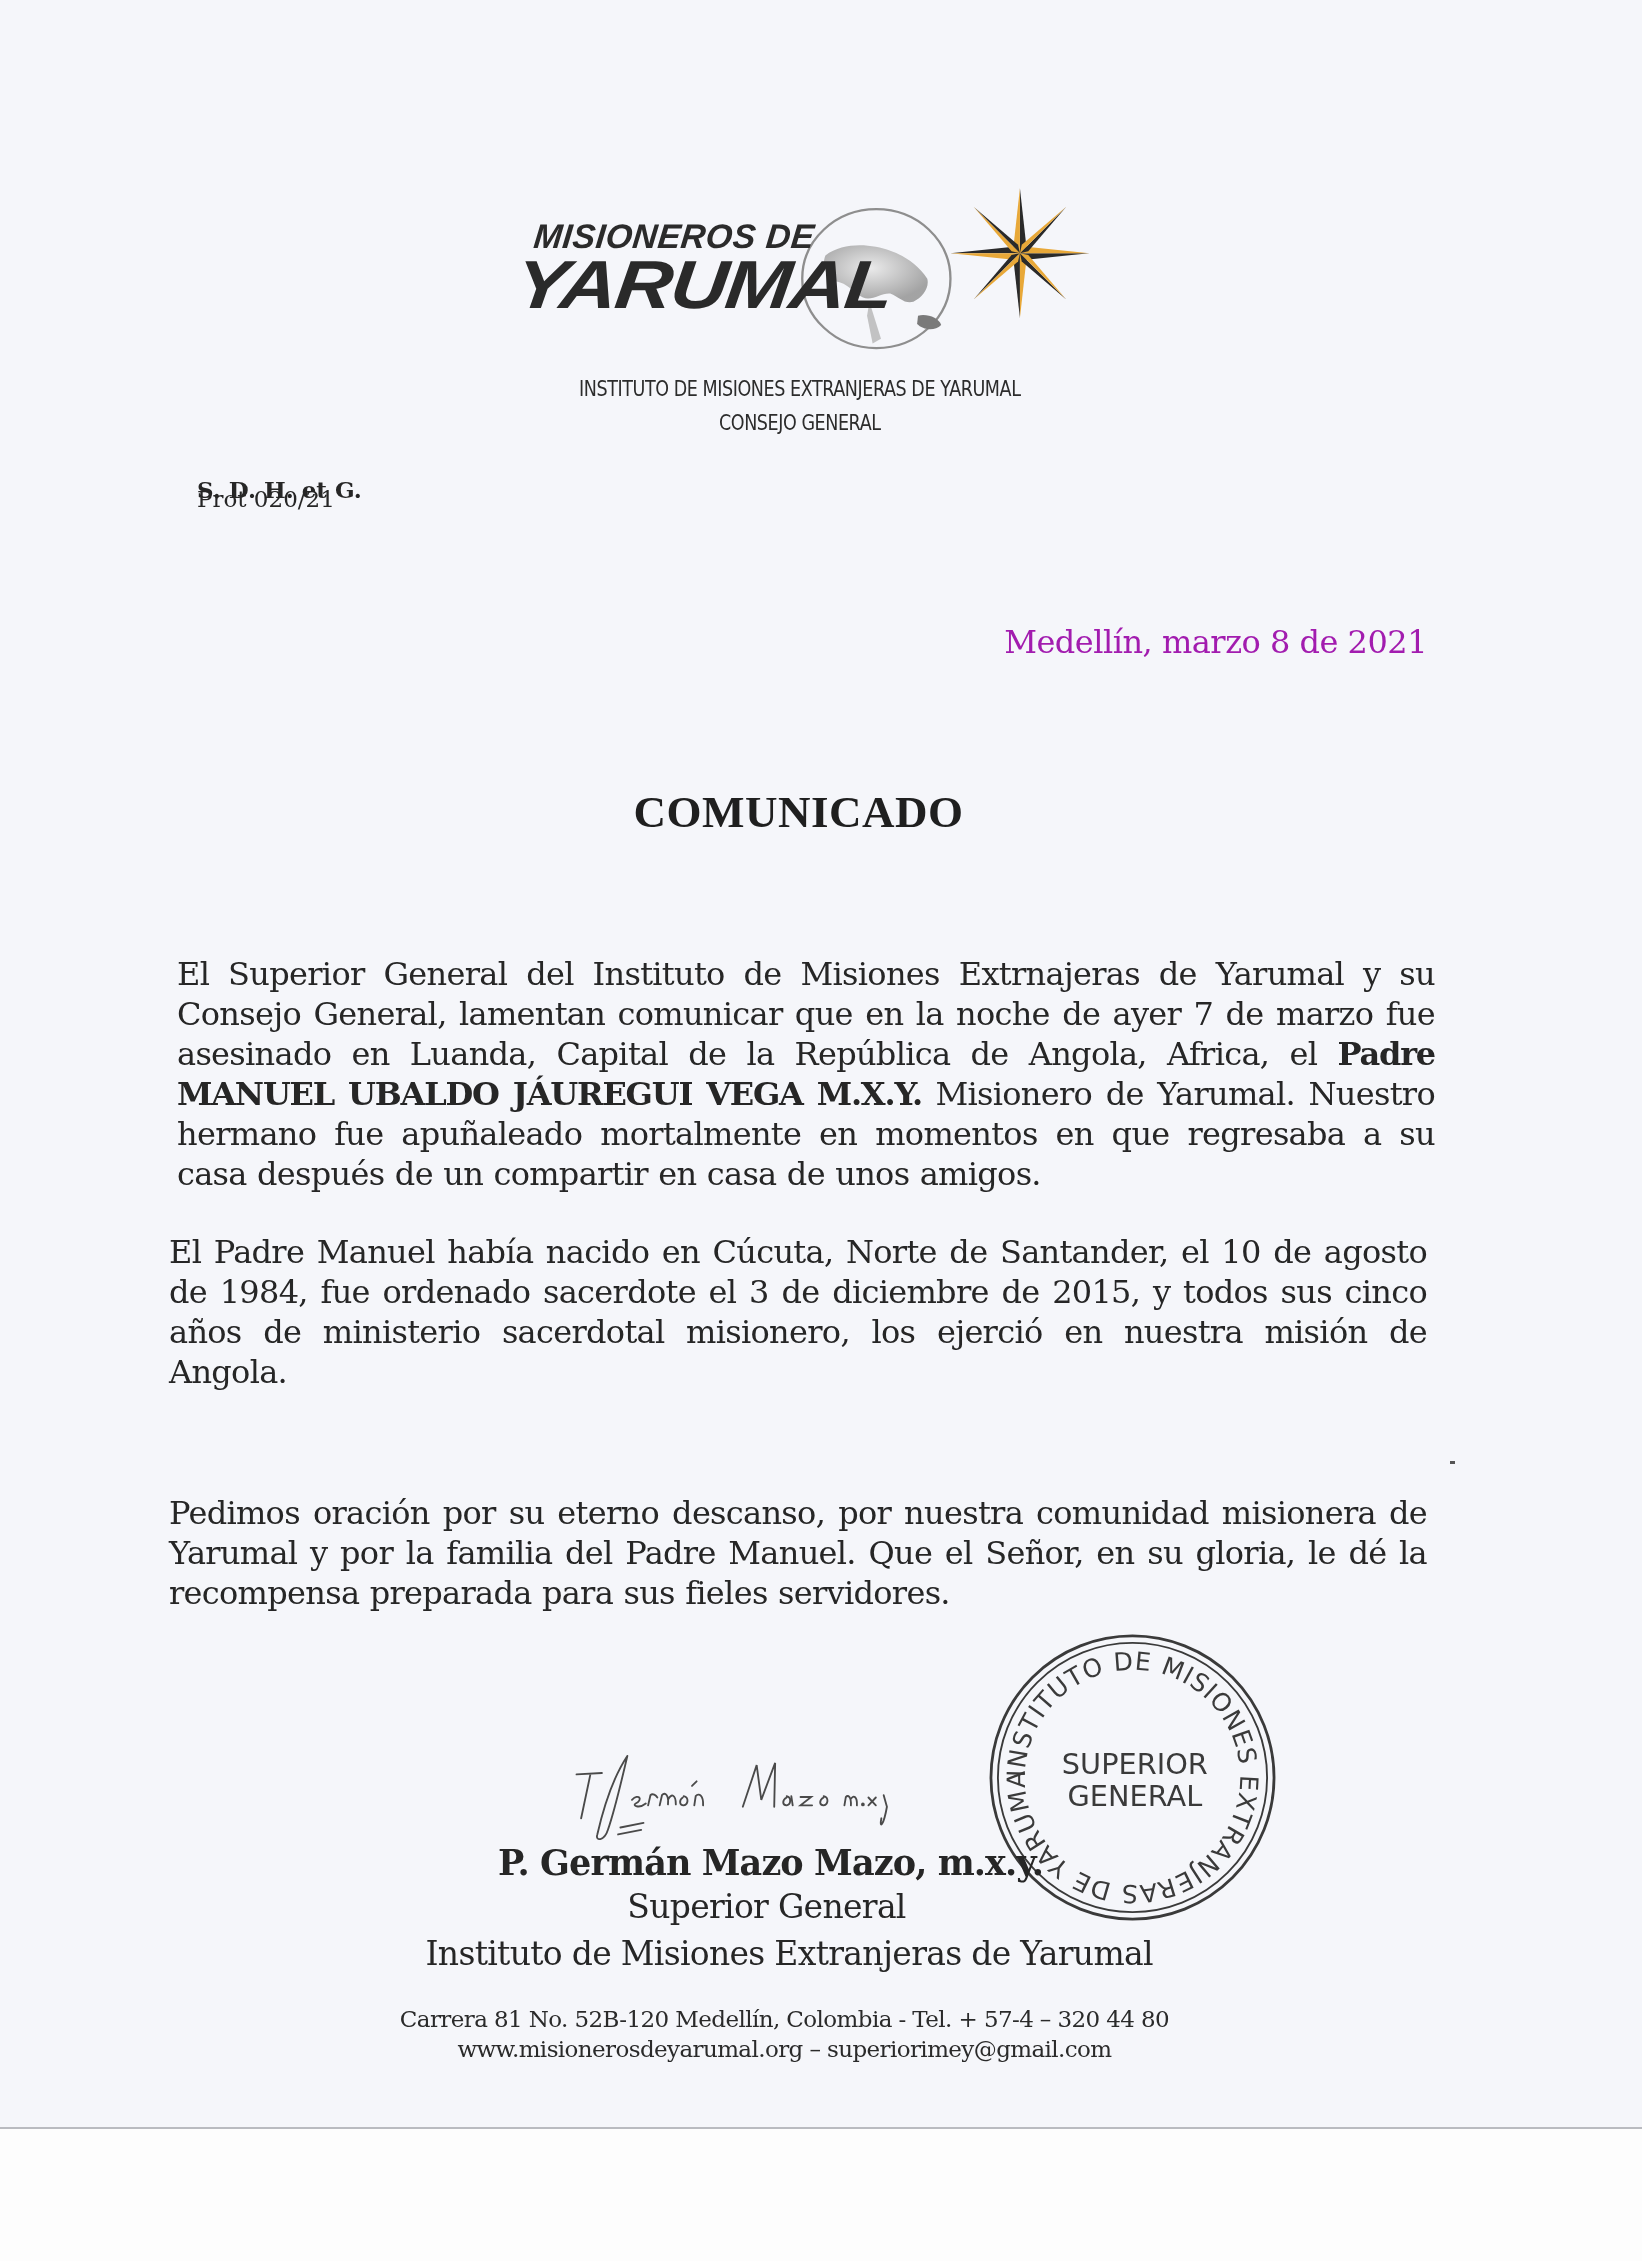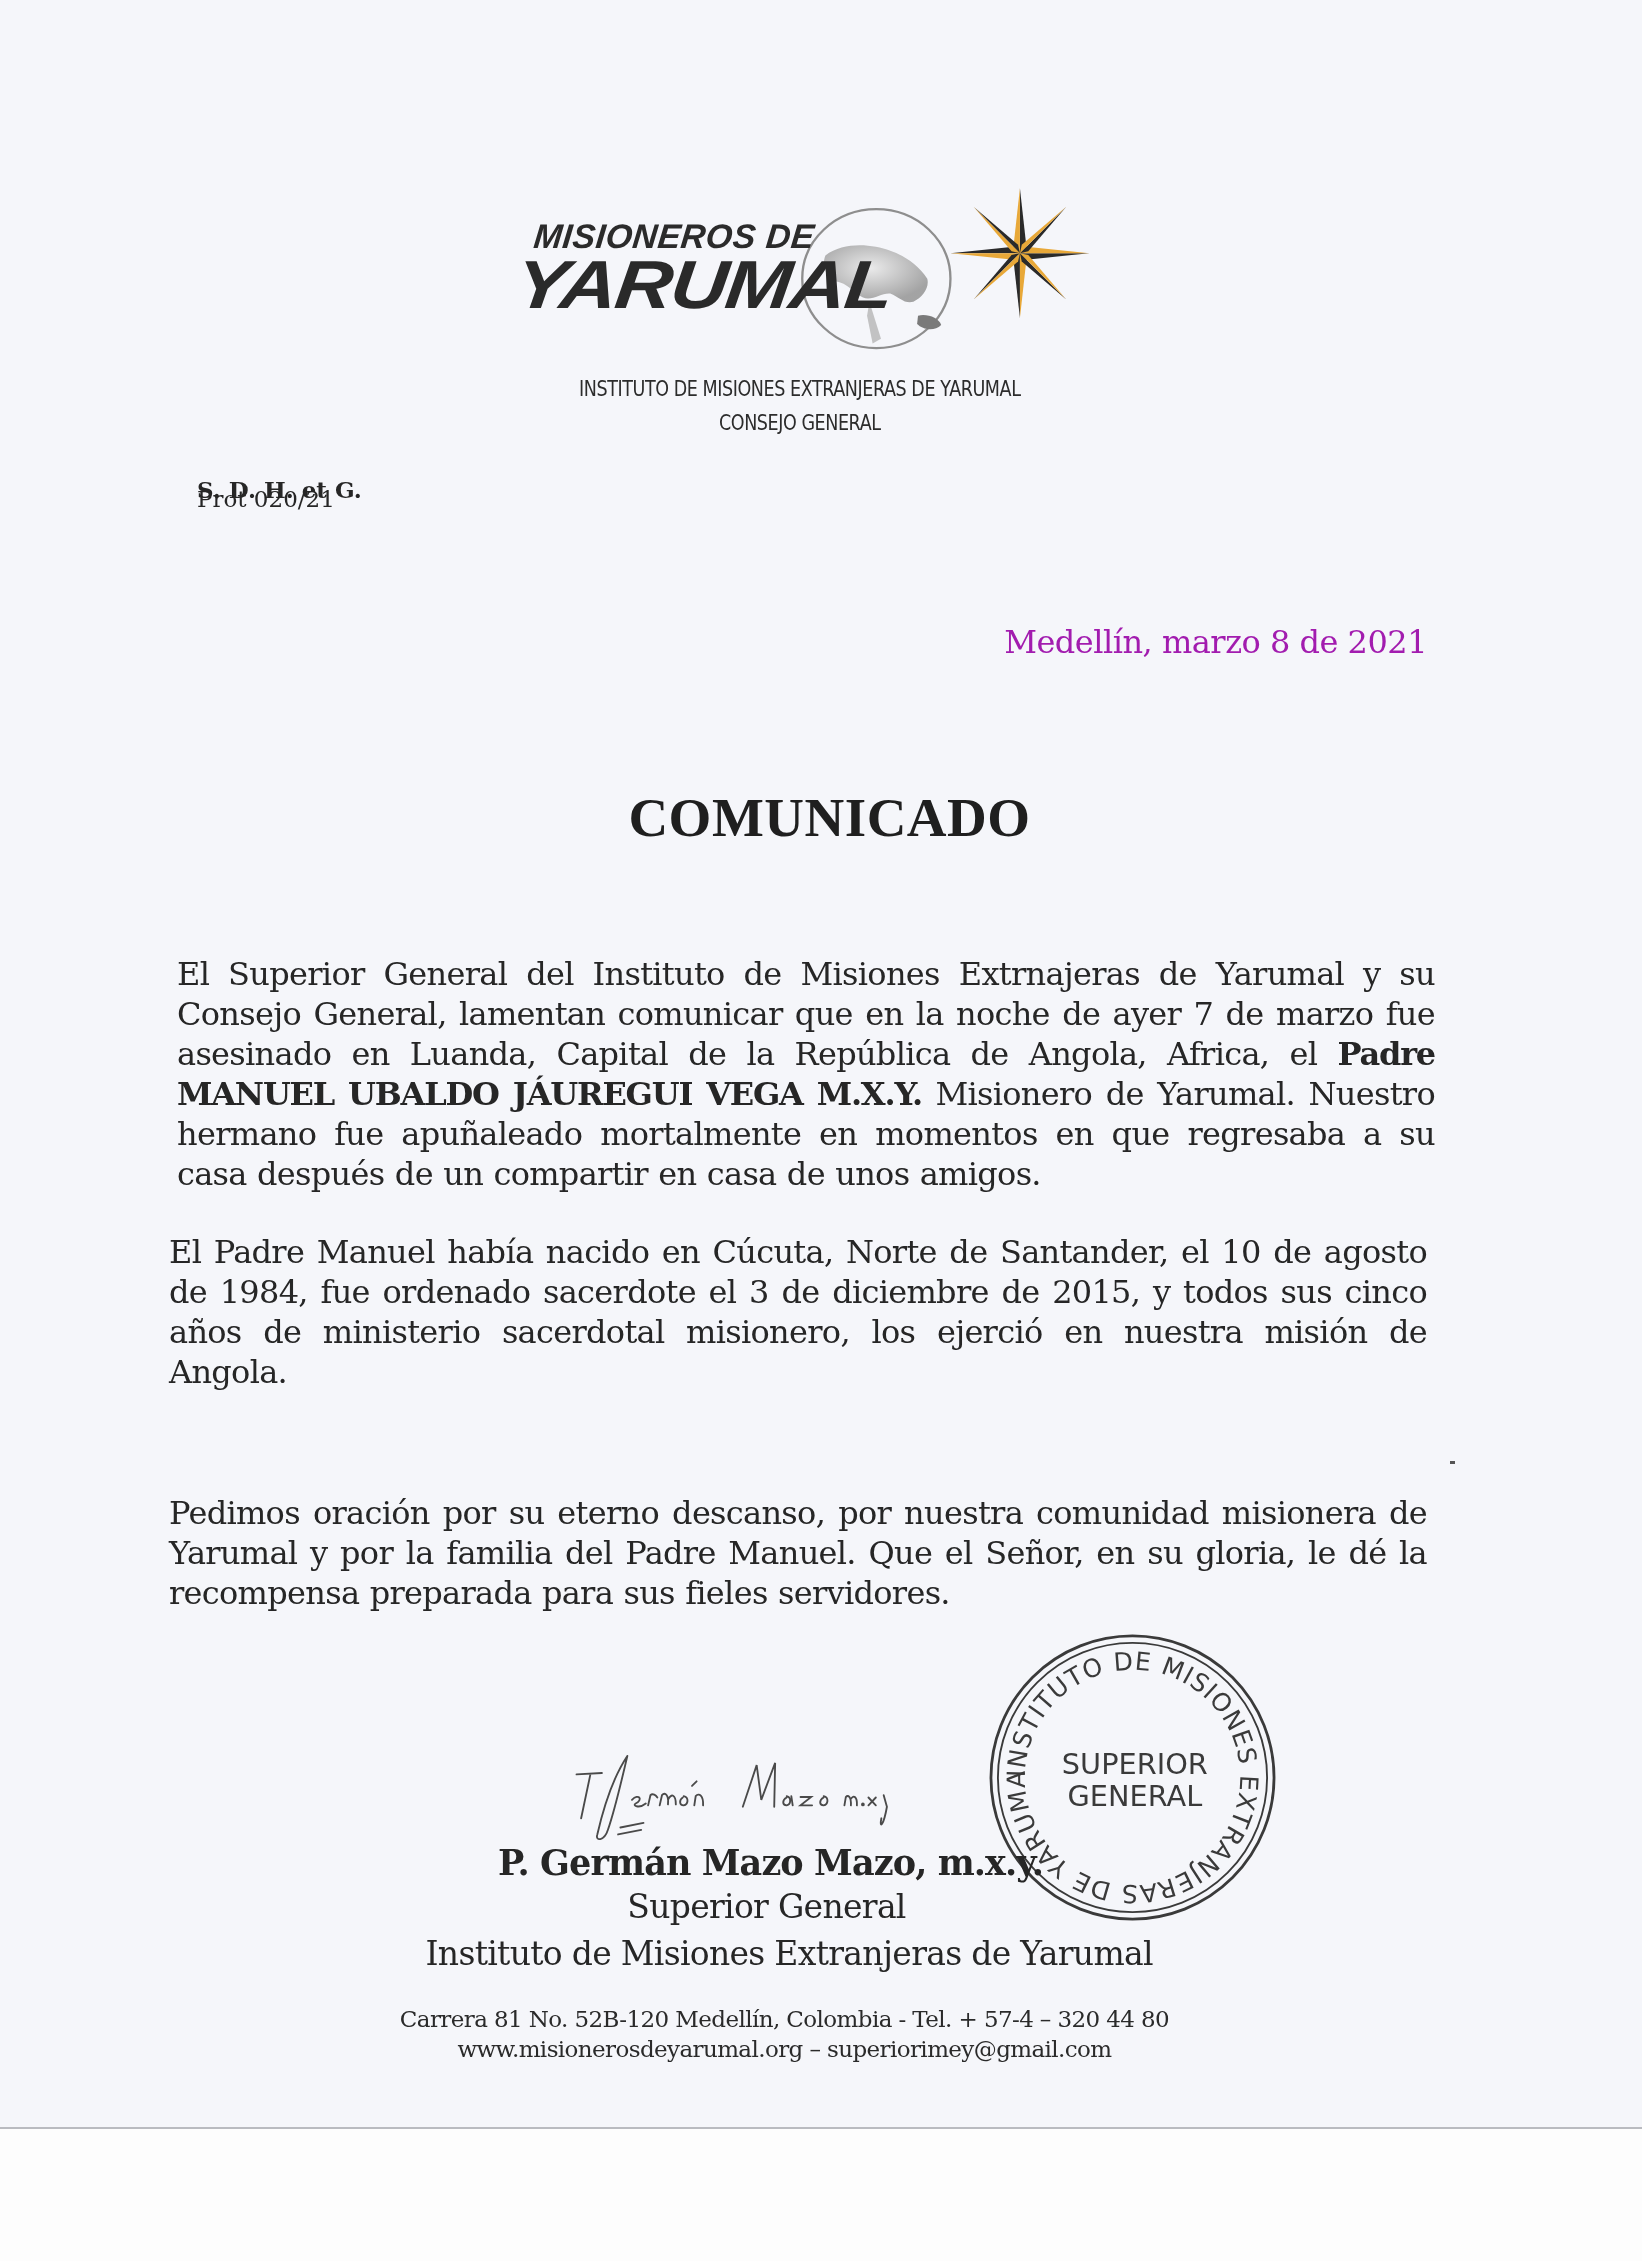--- a/index.html
+++ b/index.html
@@ -43,21 +43,21 @@
   .ref2 { top: 488px; text-align: center; }
 
   .date {
     position: absolute; right: 216px; top: 626px;
     font-size: 32px; line-height: 1; color: #a21caf; letter-spacing: -0.5px;
   }
 
   .title {
     position: absolute; left: 0; width: 1597px; top: 790px; text-align: center;
     font-family: "Liberation Serif", serif; font-weight: bold;
-    font-size: 55px; letter-spacing: 0.5px; line-height: 1; color: #1f1f1f; padding-left: 31px;
+    font-size: 45px; letter-spacing: 0.5px; line-height: 1; color: #1f1f1f;
   }
 
   
   .body {
     position: absolute; left: 169px; width: 1258px;
     font-size: 32px; line-height: 40px; text-align: justify; color: #262626;
     letter-spacing: -0.7px; word-spacing: 0.9px;
   }
   .body p { margin: 0; }
   .p1 { top: 954px; margin-left: 8px; }

